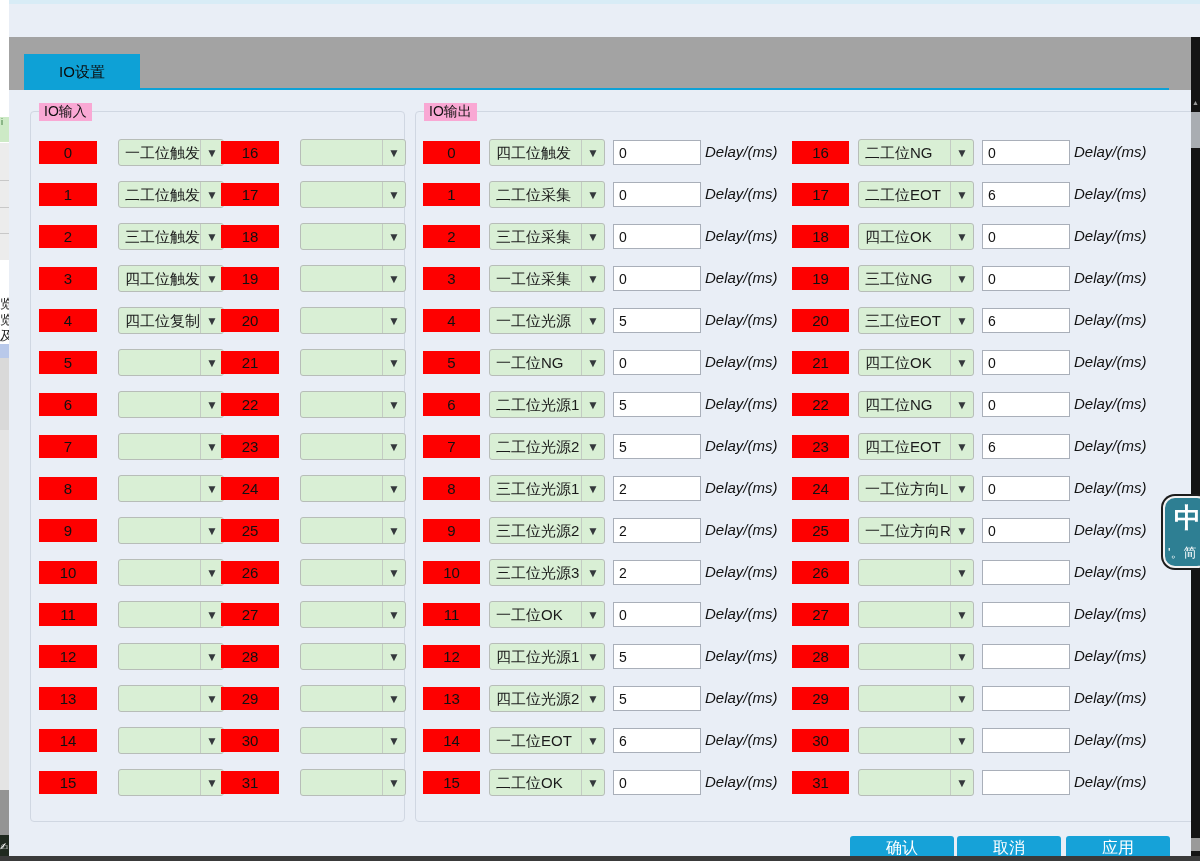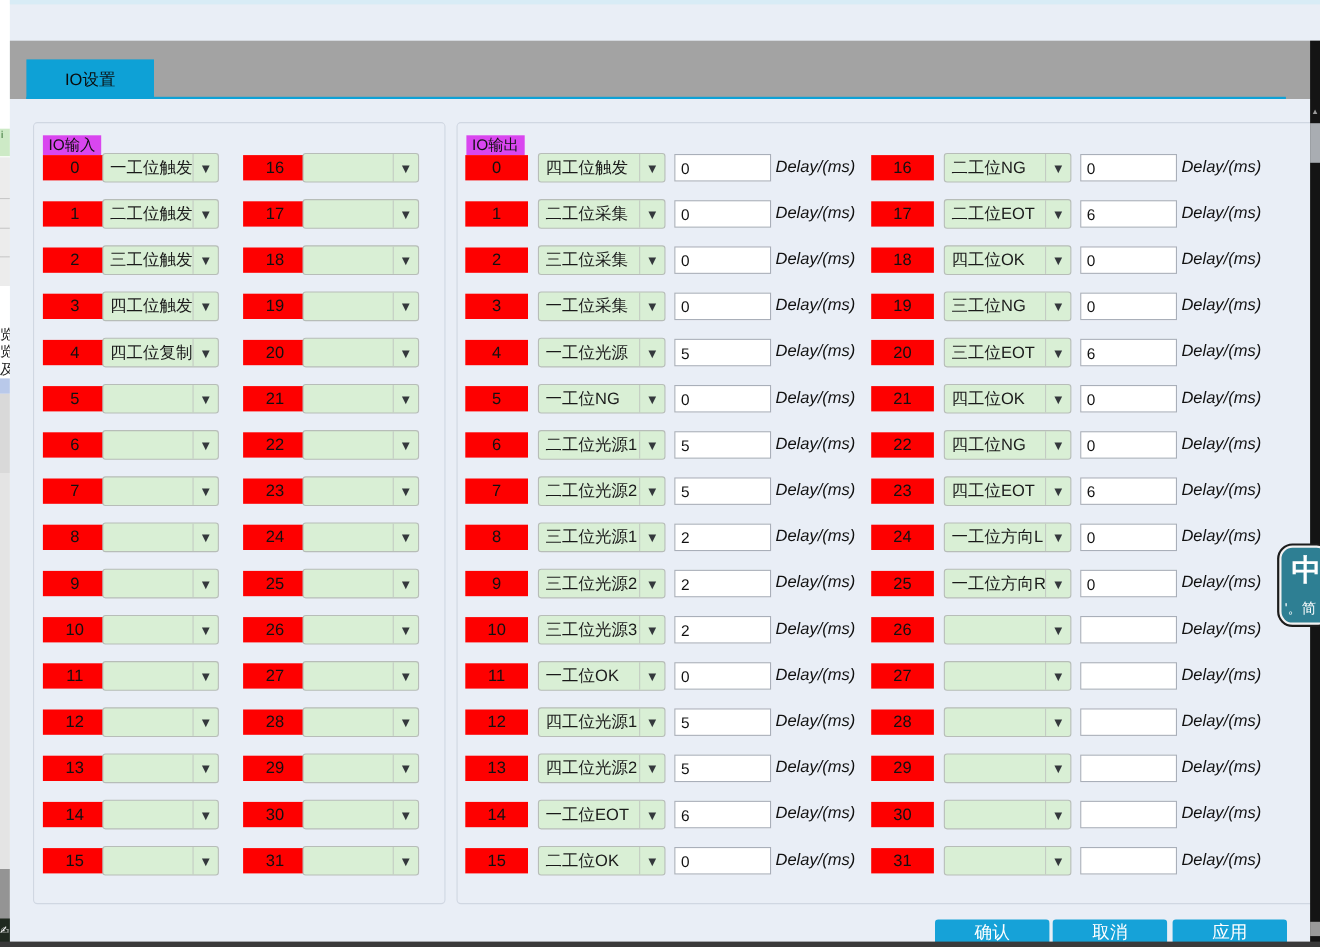--- a/index.html
+++ b/index.html
@@ -30,32 +30,32 @@
   #close-btn { position:absolute; right:8px; top:-1px; width:34px; height:34px; cursor:pointer; }
 
   #tabstrip { position:absolute; left:0; top:37px; width:1191px; height:53px; background:#a3a3a3; }
   #tab-io { position:absolute; left:15px; top:17px; width:116px; height:36px; background:#0ea1d6; color:#0b0b0b;
             font-size:15px; display:flex; align-items:center; justify-content:center; }
   #tab-underline { position:absolute; left:15px; top:51px; width:1145px; height:2px; background:#0ea1d6; }
 
   .groupbox { position:absolute; top:111px; height:711px; border:1px solid #d0d7e2; border-radius:4px; }
   #io-input-box { left:21px; width:375px; }
   #io-output-box { left:406px; width:840px; }
-  .legend { position:absolute; top:-9px; left:8px; background:#d946ef; padding:0 5px; font-size:14px; color:#111;margin-top:20px; }
+  .legend { position:absolute; top:-9px; left:8px; background:#f9a8d4; padding:0 5px; font-size:14px; color:#111; }
 
   .io-row { position:absolute; left:0; width:100%; height:28px; }
   .iunit { position:absolute; top:0; width:182px; height:28px; }
   .ounit { position:absolute; top:0; width:372px; height:28px; }
   .badge { position:absolute; top:2px; width:58px; height:23px; background:#fe0000; color:#111;
            font-size:15px; display:flex; align-items:center; justify-content:center; }
   .iunit .badge { left:8px; }
   .ounit .badge { left:7px; width:57px; }
   .select { position:absolute; top:0; height:27px; background:#d9efd5; border:1px solid #b7bdb8; border-radius:3px;
             display:flex; align-items:stretch; cursor:pointer; }
-  .iunit .select { left:62px; width:106px; }
+  .iunit .select { left:87px; width:106px; }
   .ounit .select { left:73px; width:116px; }
   .sel-text { flex:1; font-size:15px; color:#1a1a1a; padding-left:6px; line-height:25px;
               white-space:nowrap; overflow:hidden; }
   .sel-arrow { width:23px; border-left:1px solid #c3cbc3; display:flex; align-items:center; justify-content:center;
                font-size:12px; color:#34383c; }
   .num-input { position:absolute; left:197px; top:1px; width:88px; height:25px; border:1px solid #a9afb9;
                background:#fff; font-size:14px; padding:0 5px; color:#111; font-family:inherit; }
   .delay { position:absolute; left:289px; top:4px; font-size:15px; color:#111; white-space:nowrap;font-style:italic; }
 
   .footer-btn { position:absolute; top:836px; width:104px; height:25px; background:#16a2d8; color:#fff;

